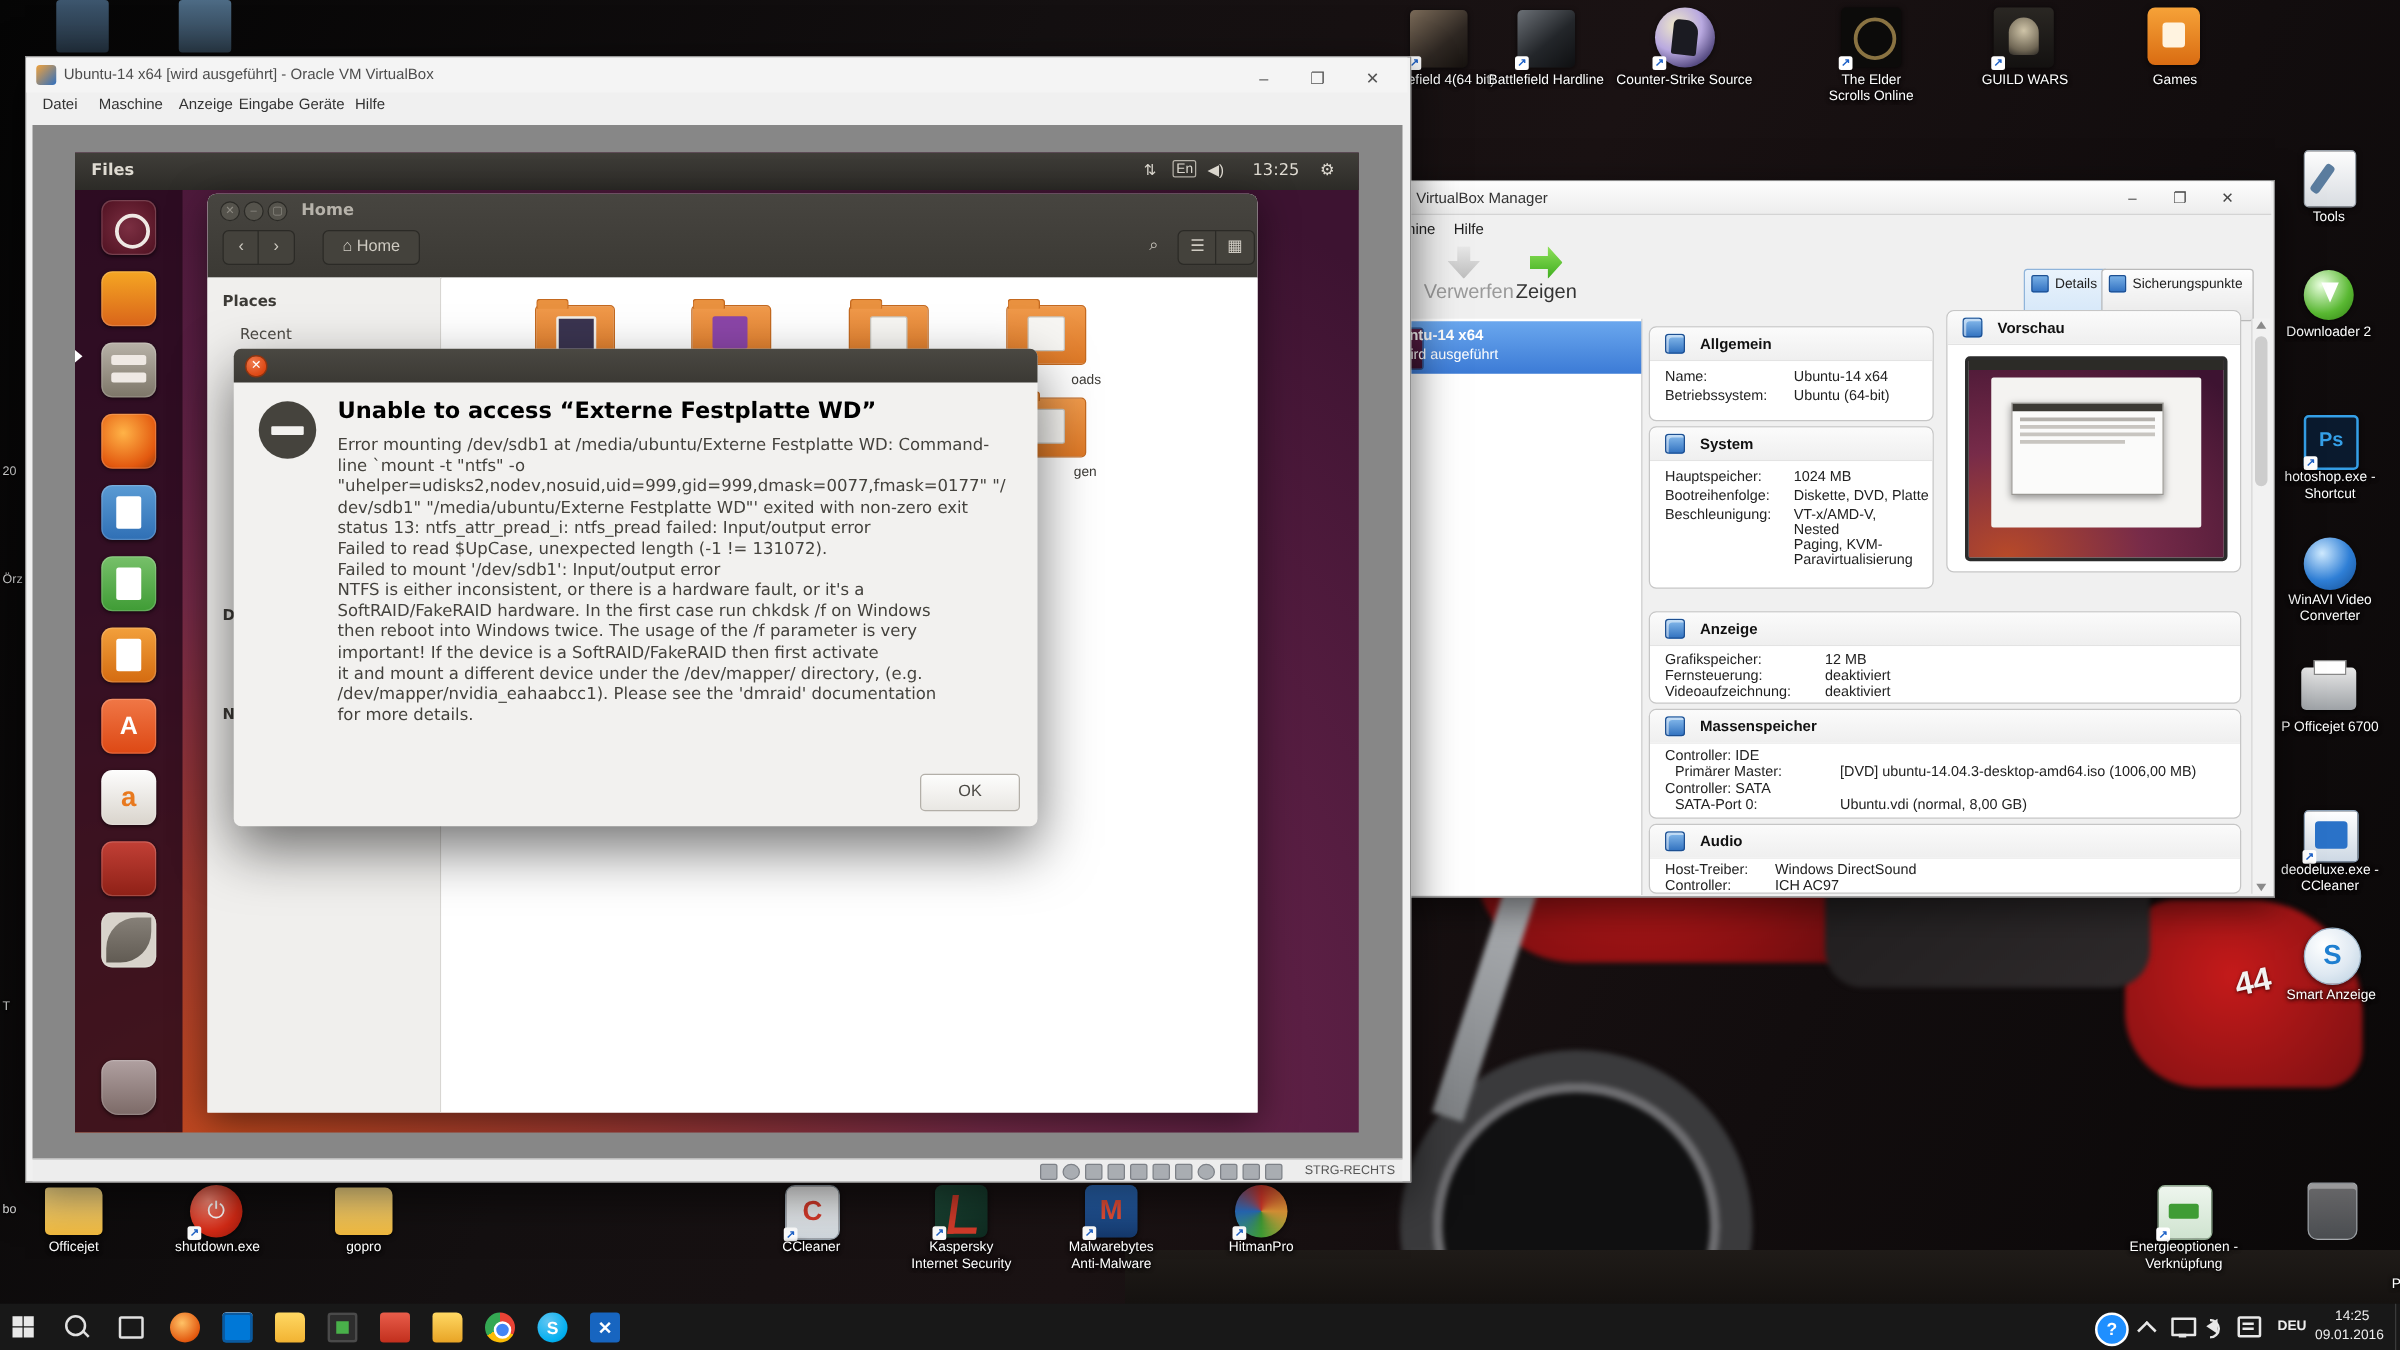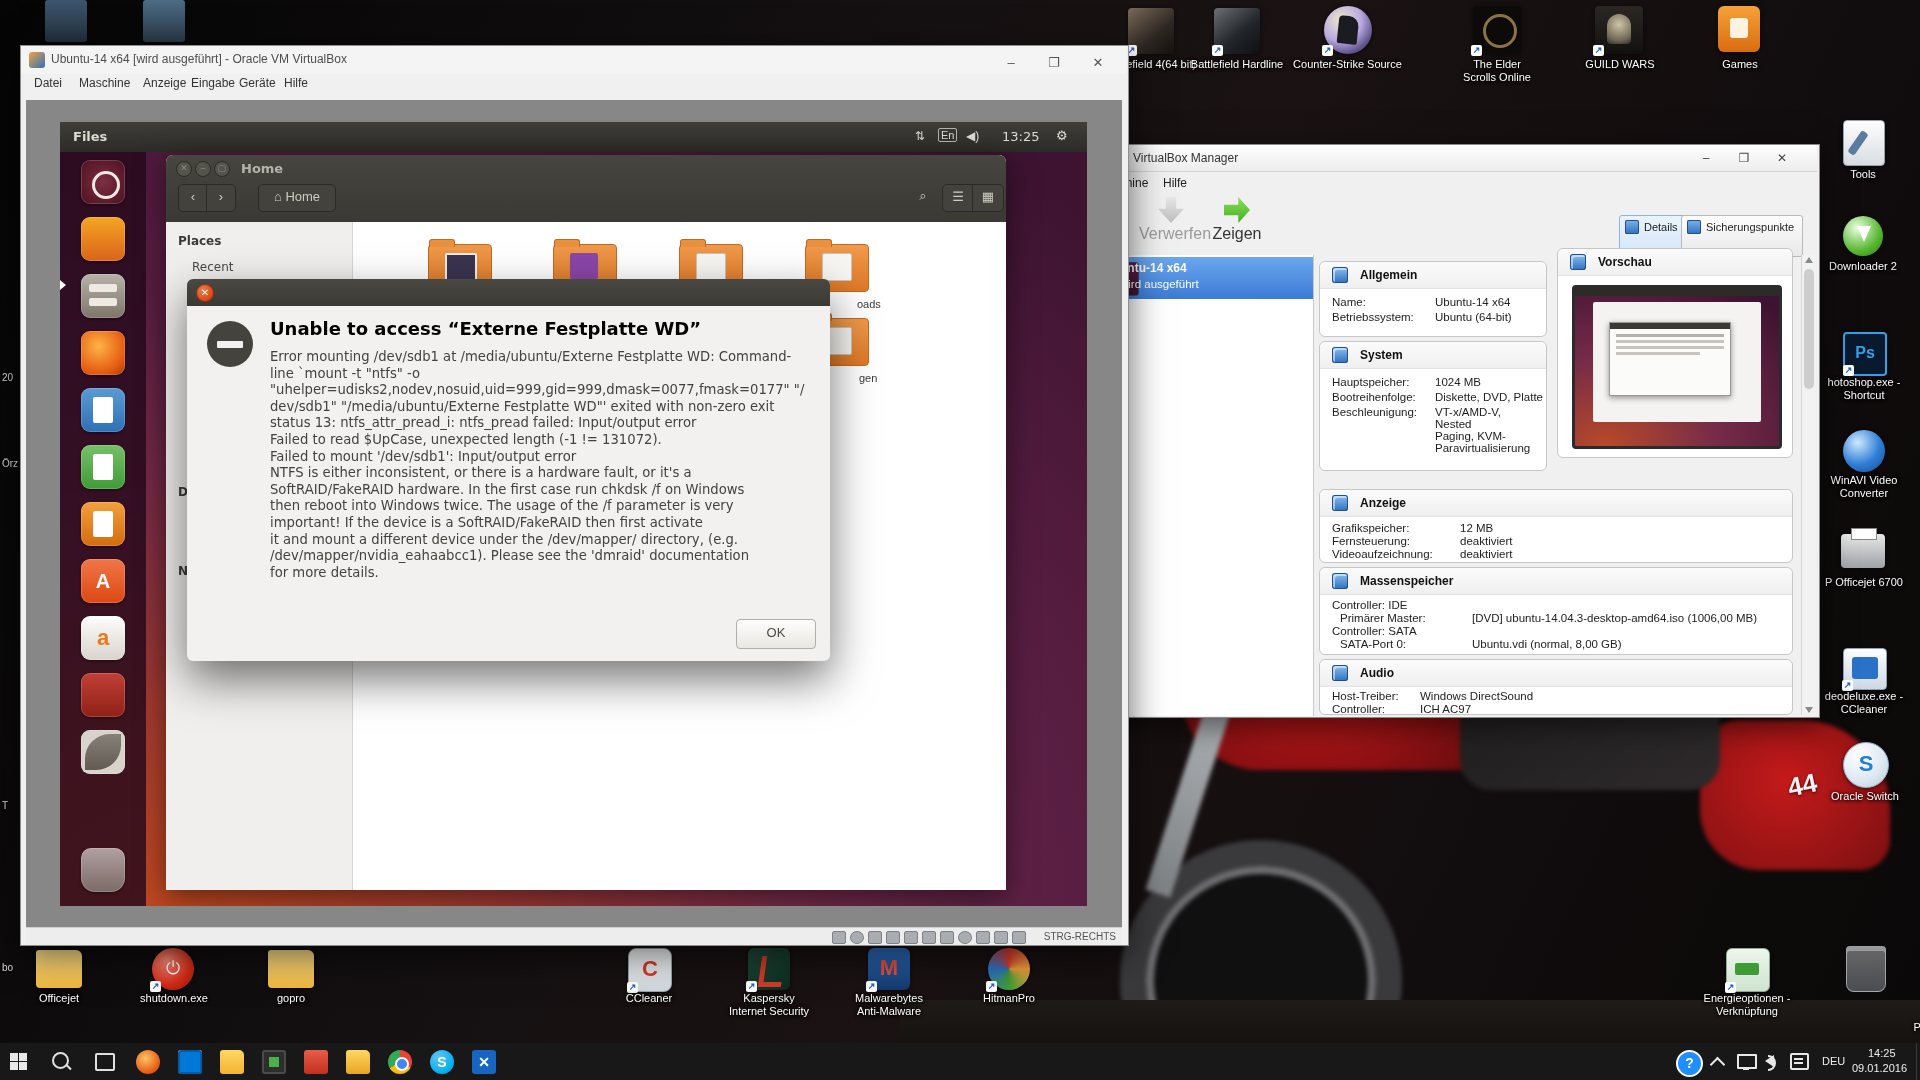--- a/index.html
+++ b/index.html
@@ -165,21 +165,21 @@
   </div>
 <div class="icon-label" style="left:1818px;top:576px;width:92px;">P Officejet 6700</div>
 
 <div class="ico-tile" style="left:1843px;top:648px;width:42px;height:40px;background:linear-gradient(#ffffff,#cdd8e4);border:1px solid #8fa3b8;">
   <div class="abs" style="left:8px;top:8px;width:26px;height:22px;background:#2a72c8;border-radius:3px;"></div>
   <span class="sc-arrow">↗</span>
   </div>
 <div class="icon-label" style="left:1816px;top:690px;width:96px;">deodeluxe.exe - CCleaner</div>
 
 <div class="ico-tile" style="left:1843px;top:742px;width:44px;height:44px;border-radius:50%;background:radial-gradient(circle at 35% 30%,#ffffff,#dfe9f2 55%,#b9cfe0);border:1px solid #9ab2c6;color:#1f7fd0;font-weight:bold;font-size:22px;text-align:center;line-height:42px;">S</div>
-<div class="icon-label" style="left:1820px;top:790px;width:90px;">Oracle Switch</div>
+<div class="icon-label" style="left:1820px;top:790px;width:90px;">Smart Anzeige</div>
 
 <div class="ico-tile" style="left:36px;top:950px;width:46px;height:38px;background:linear-gradient(#ffe08a,#f0b93e);border-radius:3px 6px 4px 4px;"></div>
 <div class="icon-label" style="left:14px;top:992px;width:90px;">Officejet</div>
 
 <div class="ico-tile" style="left:152px;top:948px;width:42px;height:42px;border-radius:50%;background:radial-gradient(circle at 35% 30%,#ff8d7a,#d62b16 60%,#8e150a);color:#fff;text-align:center;line-height:40px;font-size:18px;">⏻<span class="sc-arrow">↗</span></div>
 <div class="icon-label" style="left:130px;top:992px;width:88px;">shutdown.exe</div>
 
 <div class="ico-tile" style="left:268px;top:950px;width:46px;height:38px;background:linear-gradient(#ffe08a,#f0b93e);border-radius:3px 6px 4px 4px;"></div>
 <div class="icon-label" style="left:248px;top:992px;width:86px;">gopro</div>
 
@@ -500,17 +500,17 @@
   <div class="abs" style="left:1712px;top:16px;width:9px;height:9px;border-left:2px solid #e8e8e8;border-top:2px solid #e8e8e8;transform:rotate(45deg);"></div>
   <div class="abs" style="left:1737px;top:11px;width:16px;height:11px;border:2px solid #e8e8e8;border-radius:1px;">
       <div class="abs" style="left:4px;top:11px;width:6px;height:3px;background:#e8e8e8;"></div>
     </div>
   <div class="abs" style="left:1765px;top:12px;width:0;height:0;border-top:6px solid transparent;border-bottom:6px solid transparent;border-right:9px solid #e8e8e8;">
     <div class="abs" style="left:3px;top:-6px;width:6px;height:12px;border:2px solid #e8e8e8;border-left:none;border-radius:0 8px 8px 0;"></div>
     </div>
   <div class="abs" style="left:1790px;top:10px;width:15px;height:13px;border:2px solid #e8e8e8;border-radius:2px;">
       <div class="abs" style="left:2px;top:3px;width:9px;height:2px;background:#e8e8e8;box-shadow:0 4px 0 #e8e8e8;"></div>
     </div>
-  <span class="tray-txt" style="left:1822px;top:12px;font-weight:normal;">DEU</span>
+  <span class="tray-txt" style="left:1822px;top:12px;font-weight:bold;">DEU</span>
   <span class="tray-txt" style="left:1868px;top:4px;">14:25</span>
   <span class="tray-txt" style="left:1852px;top:19px;">09.01.2016</span>
   <div class="abs" style="left:1916px;top:0;width:4px;height:37px;border-left:1px solid #3a3a3a;"></div>
 </div>
 
 </body></html>

